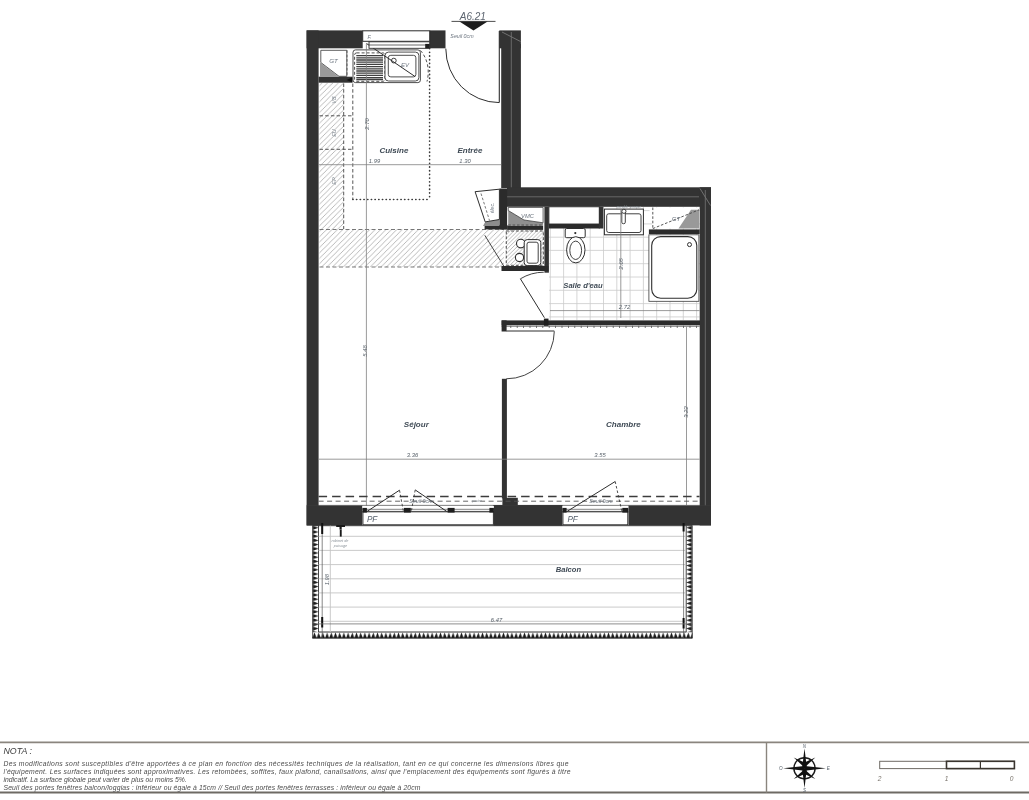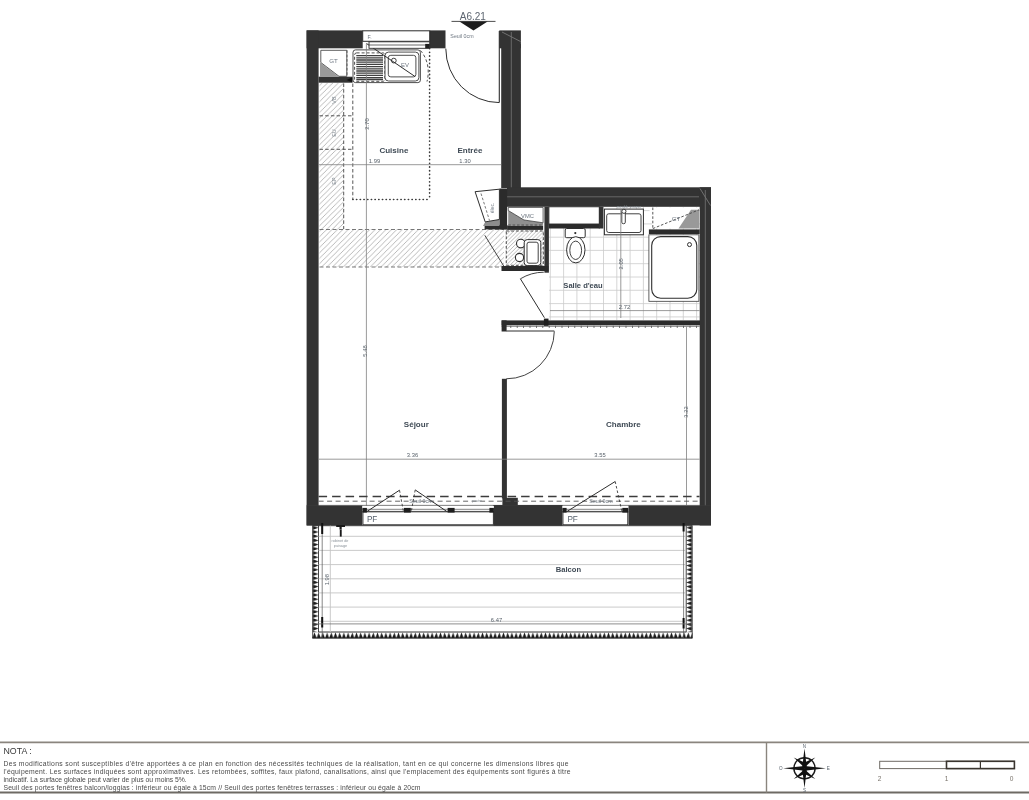--- a/index.html
+++ b/index.html
@@ -1,16 +1,16 @@
 <!DOCTYPE html>
 <html><head>
 <meta charset="utf-8">
 <style>
   html,body{margin:0;padding:0;background:#ffffff;}
-  #page{position:relative;width:1029px;height:800px;background:#ffffff;overflow:hidden;}
+  #page{position:relative;width:1029px;height:800px;background:#ffffff;overflow:hidden;font-style:italic;}
   svg{position:absolute;top:0;left:0;}
   text{font-family:"Liberation Sans",sans-serif;}
 </style>
 </head>
 <body>
 <div id="page">
 <svg width="1029" height="800" viewBox="0 0 1029 800">
 <defs>
   <pattern id="hatch" width="5.4" height="5.4" patternUnits="userSpaceOnUse">
     <path d="M-1.35,1.35 L1.35,-1.35 M0,5.4 L5.4,0 M4.05,6.75 L6.75,4.05" stroke="#9b9b9b" stroke-width="0.7"></path>

